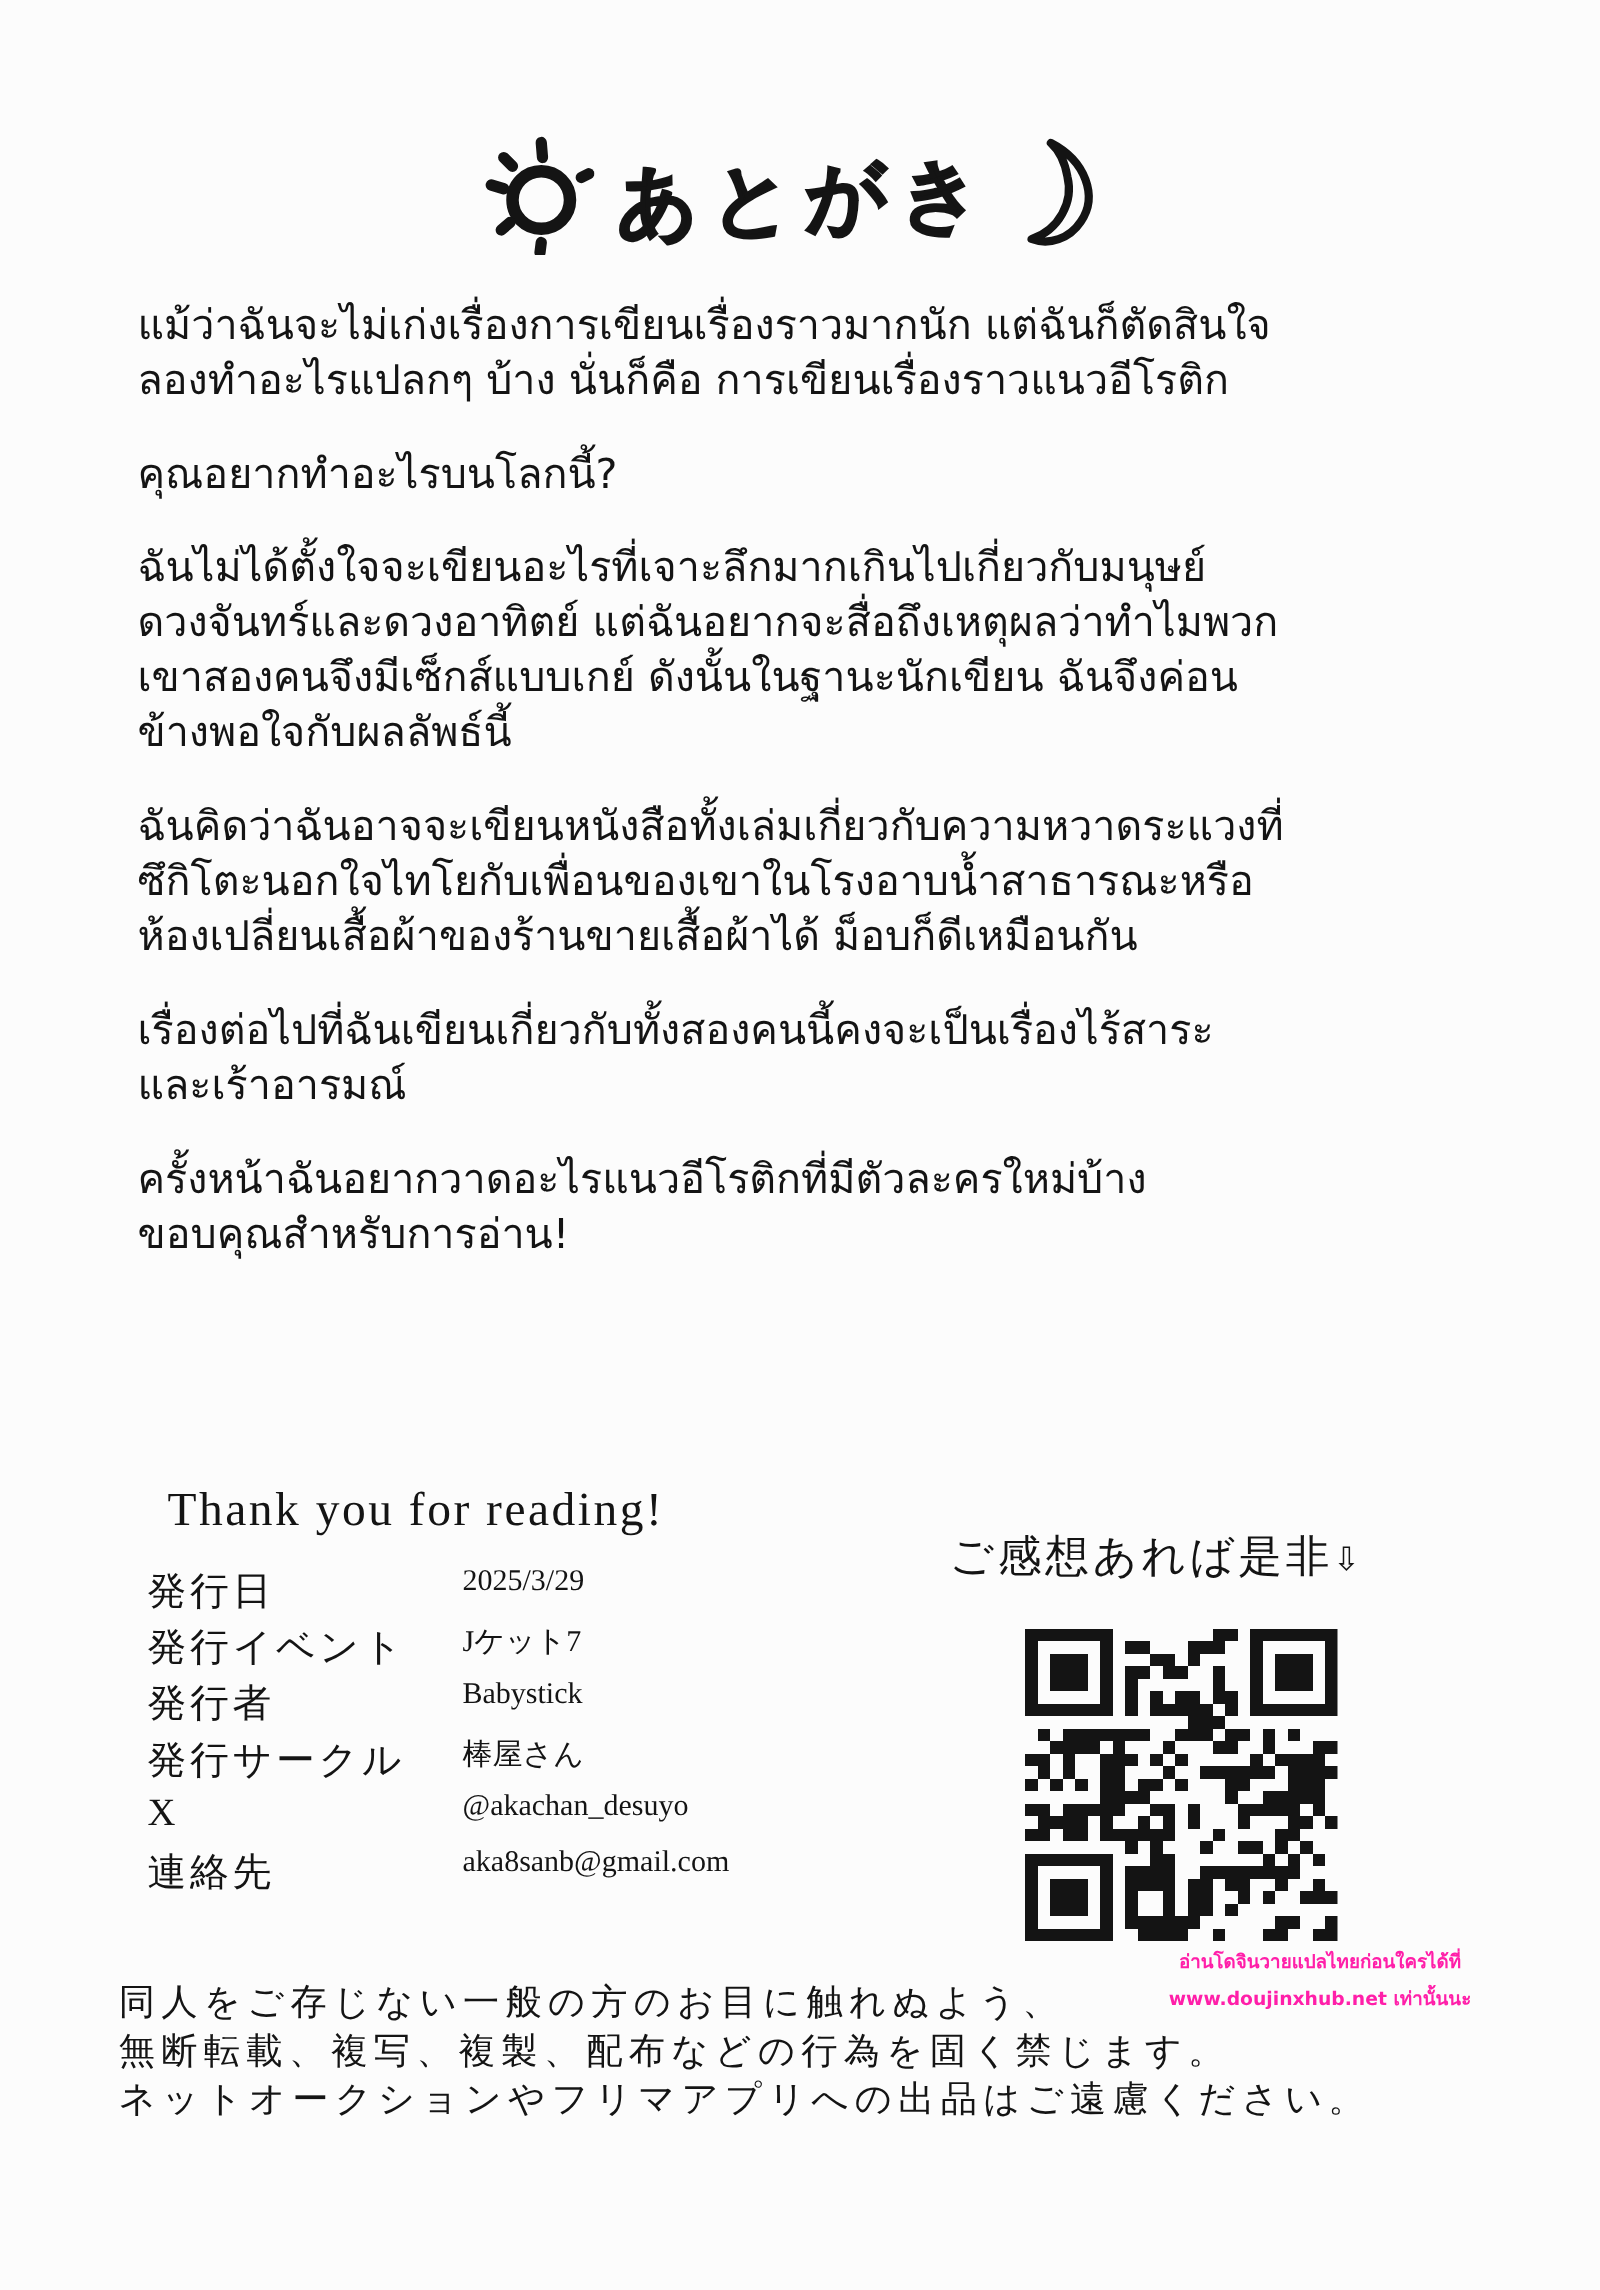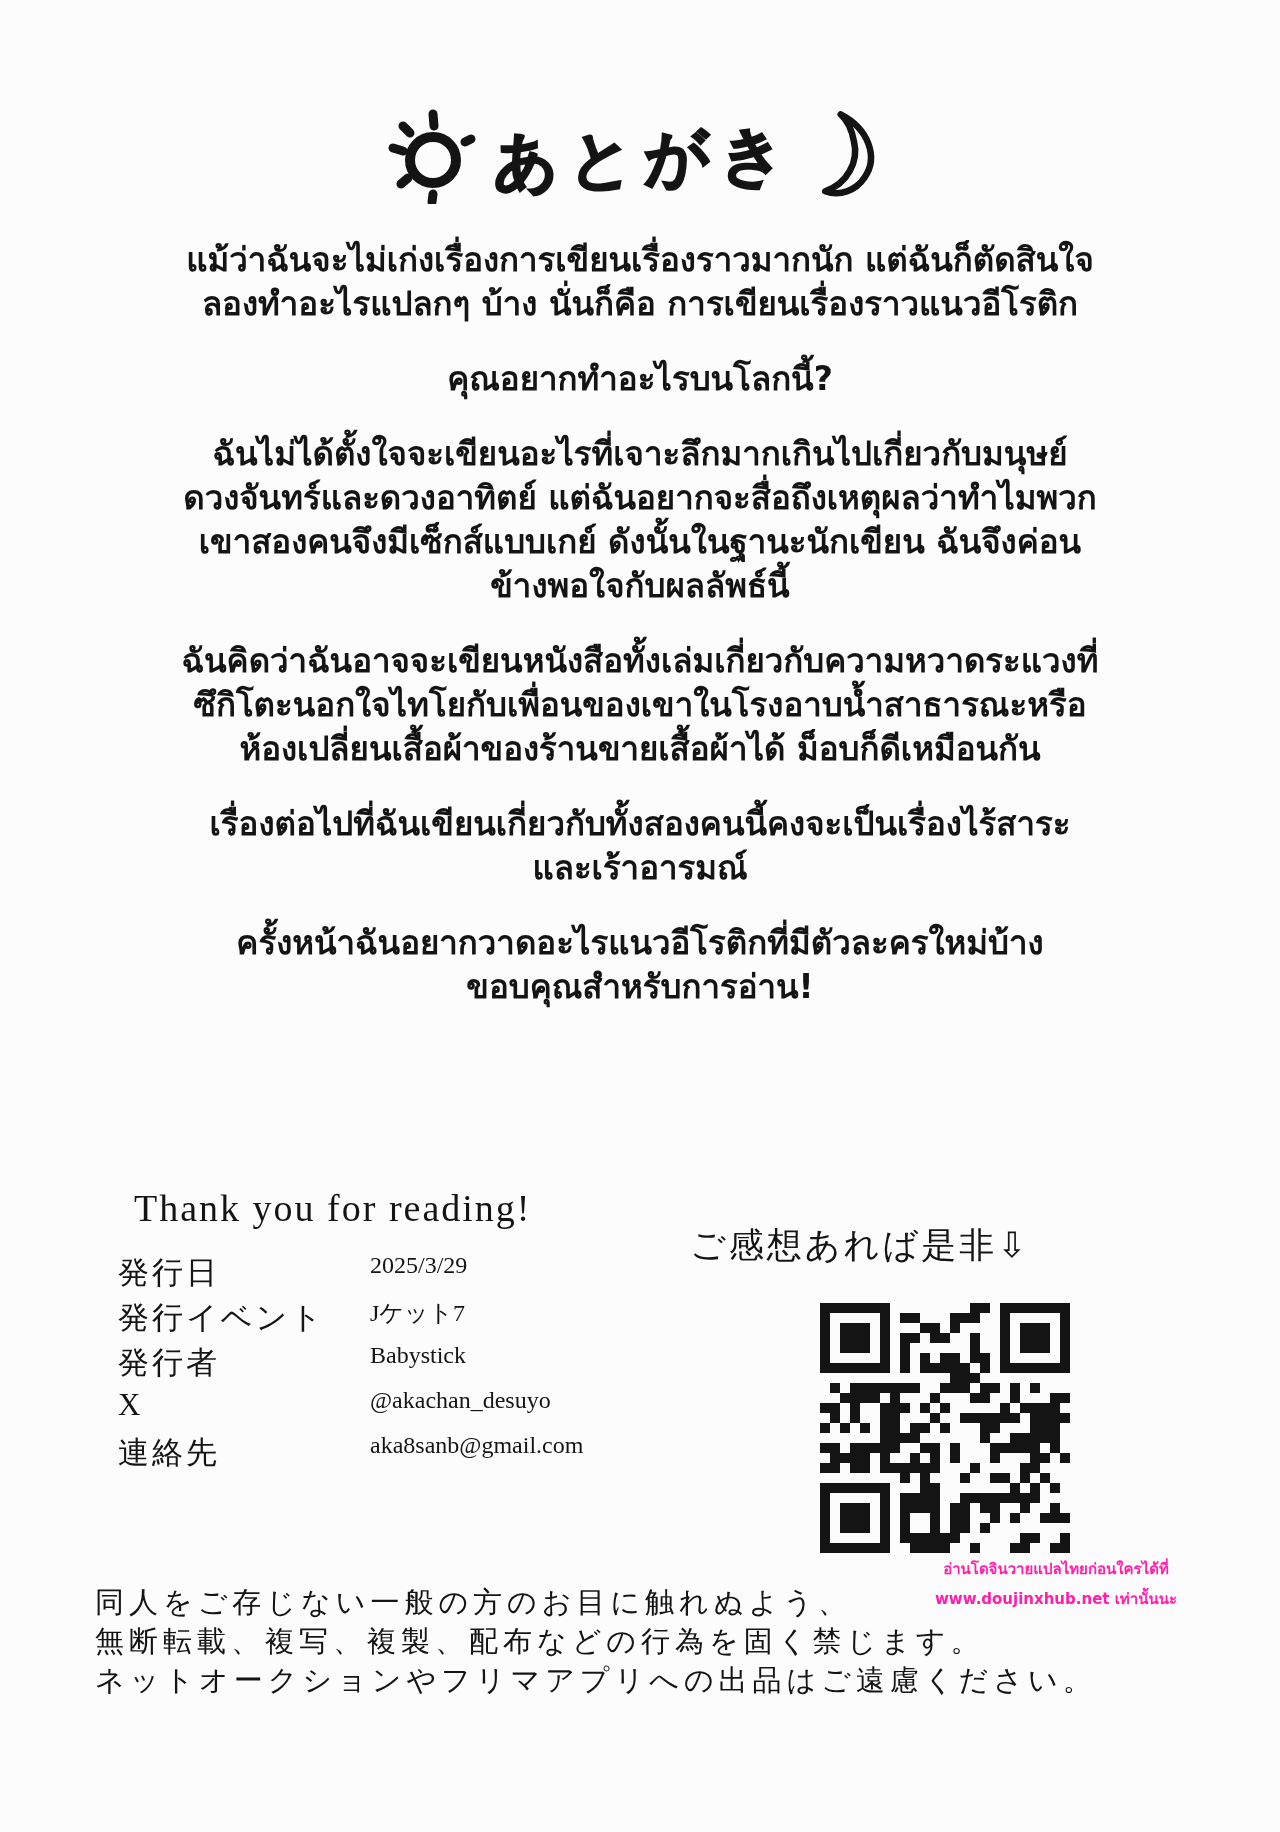--- a/index.html
+++ b/index.html
@@ -25,23 +25,22 @@
     letter-spacing:10px;
     transform:rotate(-1.5deg);
     -webkit-text-stroke:2px #141414;
     white-space:nowrap;
   }
   .moon-wrap { transform:rotate(10deg); }
 
   
   .afterword {
     position:absolute; top:238px; left:110px; width:1060px;
-    text-align:center;
     font-size:33px;
-    font-weight:700;
+    font-weight:400;
     line-height:44px;
   }
   .afterword p {
     margin:0 0 31px 0;
     white-space:pre-line;
   }
 
   
   .thank-you {
     position:absolute; top:1186px; left:134px;
@@ -56,21 +55,22 @@
     font-family:"Liberation Serif","DejaVu Serif",serif;
     font-size:31px;
   }
   .colophon-row { display:flex; align-items:flex-start; height:45px; }
   .colophon-label { width:252px; letter-spacing:3px; }
   .colophon-value { font-size:24px; }
 
   
   .feedback-prompt {
     position:absolute; top:1222px; left:690px; width:470px;
-    font-family:Liberation Sans, sans-serif;
+    text-align:center;
+    font-family:Liberation Mono, monospace;
     font-size:35px;
     letter-spacing:3px;
     white-space:nowrap;
   }
   .qr {
     position:absolute; top:1303px; left:820px;
     width:250px; height:250px;
   }
 
   
@@ -142,20 +142,24 @@
       <span class="colophon-label">発行日</span>
       <span class="colophon-value">2025/3/29</span>
     </div>
     <div class="colophon-row">
       <span class="colophon-label">発行イベント</span>
       <span class="colophon-value">Jケット7</span>
     </div>
     <div class="colophon-row">
       <span class="colophon-label">発行者</span>
       <span class="colophon-value">Babystick</span>
+    </div>
+    <div class="colophon-row">
+      <span class="colophon-label">発行サークル</span>
+      <span class="colophon-value">棒屋さん</span>
     </div>
     <div class="colophon-row">
       <span class="colophon-label">X</span>
       <span class="colophon-value">@akachan_desuyo</span>
     </div>
     <div class="colophon-row">
       <span class="colophon-label">連絡先</span>
       <span class="colophon-value">aka8sanb@gmail.com</span>
     </div>
   </div>

